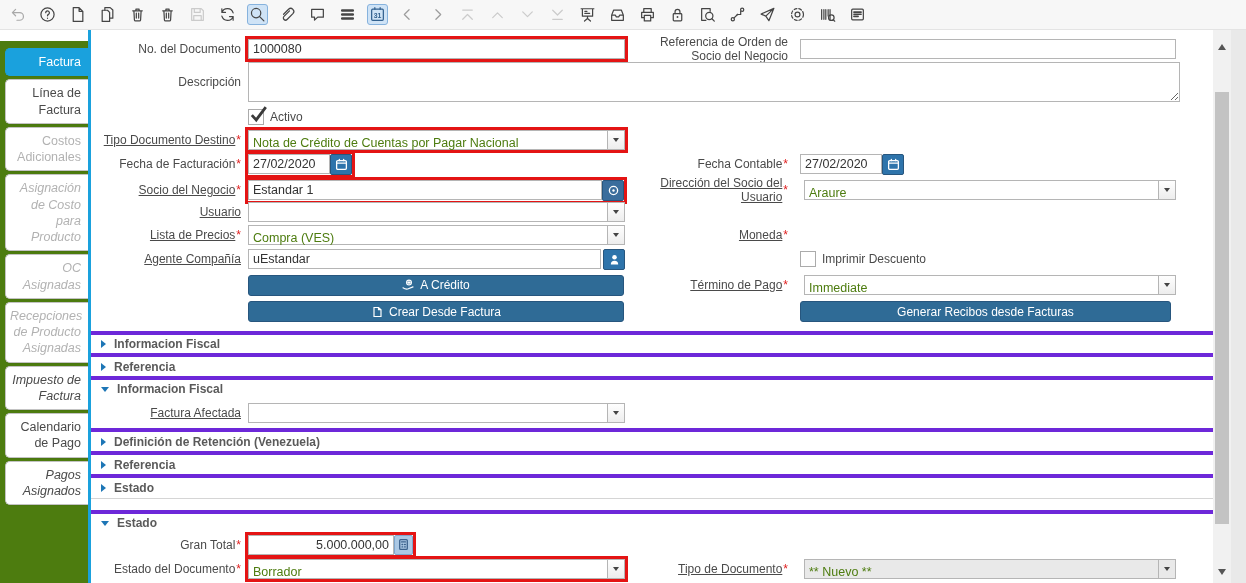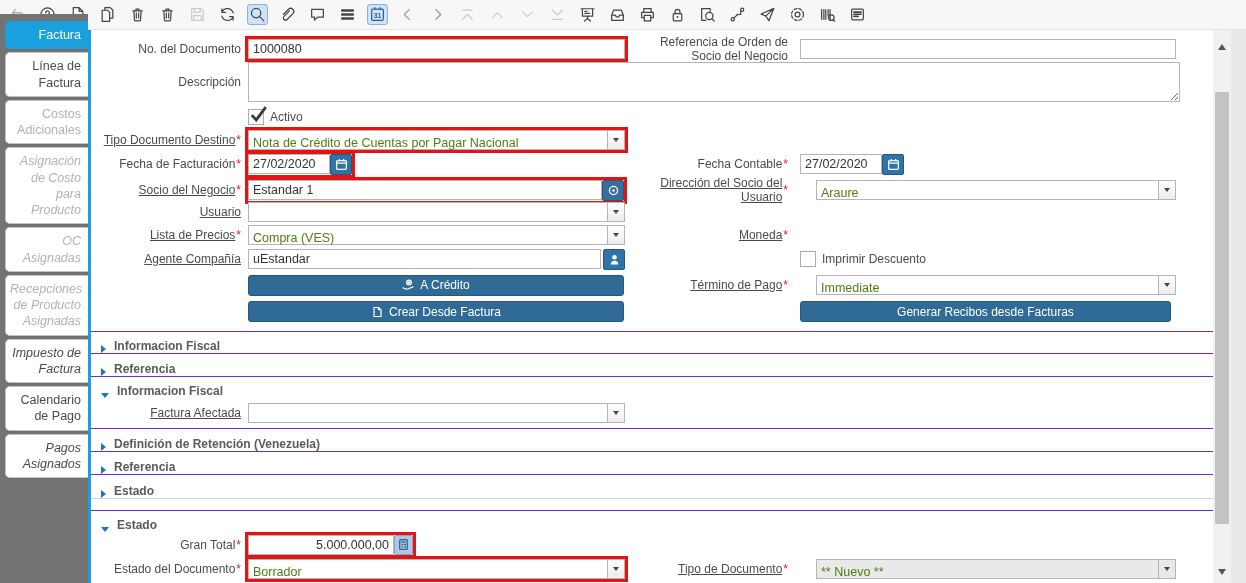--- a/index.html
+++ b/index.html
@@ -15,21 +15,21 @@
   .ticon svg * { fill:none; stroke:#454545; stroke-width:1.15; stroke-linecap:round; stroke-linejoin:round; }
   .ticon.muted svg * { stroke:#cbcbcb; }
   .ticon.semi svg * { stroke:#9d9d9d; }
   .ticon.undo svg * { stroke:#a9a9a9; }
   .ticon.hl-ic { background:#cfe3f6; border:1px solid #86b2dd; border-radius:3px; }
   .ticon.cal svg * { stroke:#32608e; }
   .ticon svg text { fill:#32608e; stroke:none !important; font-weight:bold; font-family:"Liberation Sans",sans-serif; }
   .ticon svg .fl { fill:#454545; stroke:none; }
 
   
-  .sidebar { position:absolute; left:0; top:14px; width:88px; bottom:0; background:#737373; padding-top:4px; }
+  .sidebar { position:absolute; left:0; top:41px; width:88px; bottom:0; background:#4d7c0f; padding-top:4px; }
   .stab { margin:3px 0 3px 5px; background:#fff; border:1px solid #c3c3c3; border-right:none;
     border-radius:5px 0 0 5px; padding:5px 7px 5px 4px; text-align:right; font-size:12.5px;
     color:#4a4a4a; line-height:1.3; box-shadow:0 1px 1px rgba(0,0,0,.05); }
   .stab.active { background:#1aa1dd; border-color:#1aa1dd; color:#fff; border-radius:5px 0 0 5px; }
   .stab.mut { color:#b2b2b2; }
   .stab.ital { font-style:italic; }
 
   
   .main { position:absolute; left:88px; top:30px; right:33px; bottom:0; background:#fff;
     border-left:3px solid #1aa1dd; overflow:hidden; }
@@ -50,21 +50,21 @@
   textarea.ta { grid-column:2/5; width:932px; height:40px; border:1px solid #b5b5b5;
     font-family:inherit; font-size:12.5px; padding:2px 4px; resize:vertical; }
   .dd { display:inline-flex; height:20px; border:1px solid #b5b5b5; background:#fff; }
   .dd input { border:none; height:18px; flex:1 1 auto; min-width:0; font-family:inherit;
     font-size:12.5px; color:#4d7c0f; padding:12px 4px; outline:none; background:transparent; }
   .dd .dd-btn { width:17px; border-left:1px solid #b5b5b5; background:linear-gradient(#fefefe,#ededed);
     display:flex; align-items:center; justify-content:center; cursor:pointer; flex:0 0 auto; }
   .dd .dd-btn i { border-left:3.5px solid transparent; border-right:3.5px solid transparent;
     border-top:4.5px solid #444; }
   .dd.dis, .dd.dis .dd-btn { background:#e9e9e9; }
-  .dd2 { width:377px; } .dd4 { width:408px; margin-left:21px;justify-content:center; }
+  .dd2 { width:377px; } .dd4 { width:408px; margin-left:9px;justify-content:center; }
   .grp { display:inline-flex; align-items:center; }
   .hl { outline:3px solid #e41414; }
   .fbtn { width:22px; height:21px; border:1px solid #27567e; border-radius:2px; background:#2e74ab;
     display:flex; align-items:center; justify-content:center; cursor:pointer; flex:0 0 auto; }
   .fbtn svg { width:13px; height:13px; }
   .fbtn svg * { fill:none; stroke:#fff; stroke-width:1.2; stroke-linecap:round; }
   .fbtn svg .fw { fill:#fff; stroke:none; }
   .fbtn.dk { background:#3a6d9c; }
   .fbtn.calc { width:19px; height:20px; background:#abc8e4; border-color:#7da6cd; }
   .fbtn.calc svg * { stroke:#3c628c; }
@@ -73,21 +73,21 @@
   .cb svg { width:17px; height:17px; position:absolute; left:1px; bottom:1px; overflow:visible; }
   .cb svg path { fill:none; stroke:#3a3a3a; stroke-width:2.3; }
   .cb-lbl { margin-left:6px; color:#4a4a4a; }
   .btn-blue { height:21px; border:1px solid #27567e; border-radius:3px; background:#2f6b96; color:#fff;
     font-family:inherit; font-size:12px; display:flex; align-items:center; justify-content:center;
     gap:6px; cursor:pointer; }
   .btn-blue svg { width:12px; height:12px; }
   .btn-blue svg * { fill:none; stroke:#fff; stroke-width:1.2; stroke-linecap:round; }
   .bw2 { width:376px;text-align:center; } .bw4 { width:371px; margin-left:5px; }
 
-  .section { height:22px; border-top:1px solid #6d28d9; display:flex; align-items:flex-end;
+  .section { height:22px; border-top:4px solid #6d28d9; display:flex; align-items:center;
     gap:8px; padding-left:10px; }
   .sec2{height:23px;} .sec6{height:24px;} .first-sec{margin-top:6px;}
   .section .tri-r { border-top:4px solid transparent; border-bottom:4px solid transparent;
     border-left:5.5px solid #1d76b6; }
   .section .tri-d { border-left:4px solid transparent; border-right:4px solid transparent;
     border-top:5.5px solid #1d76b6; }
   .sec-lbl { font-weight:bold; color:#5a5a5a; }
   .spacer { height:12px; border-top:1px solid #d5d5d5; }
   .gran-in { width:146px; text-align:right; background:#e9e9e9; }
 

